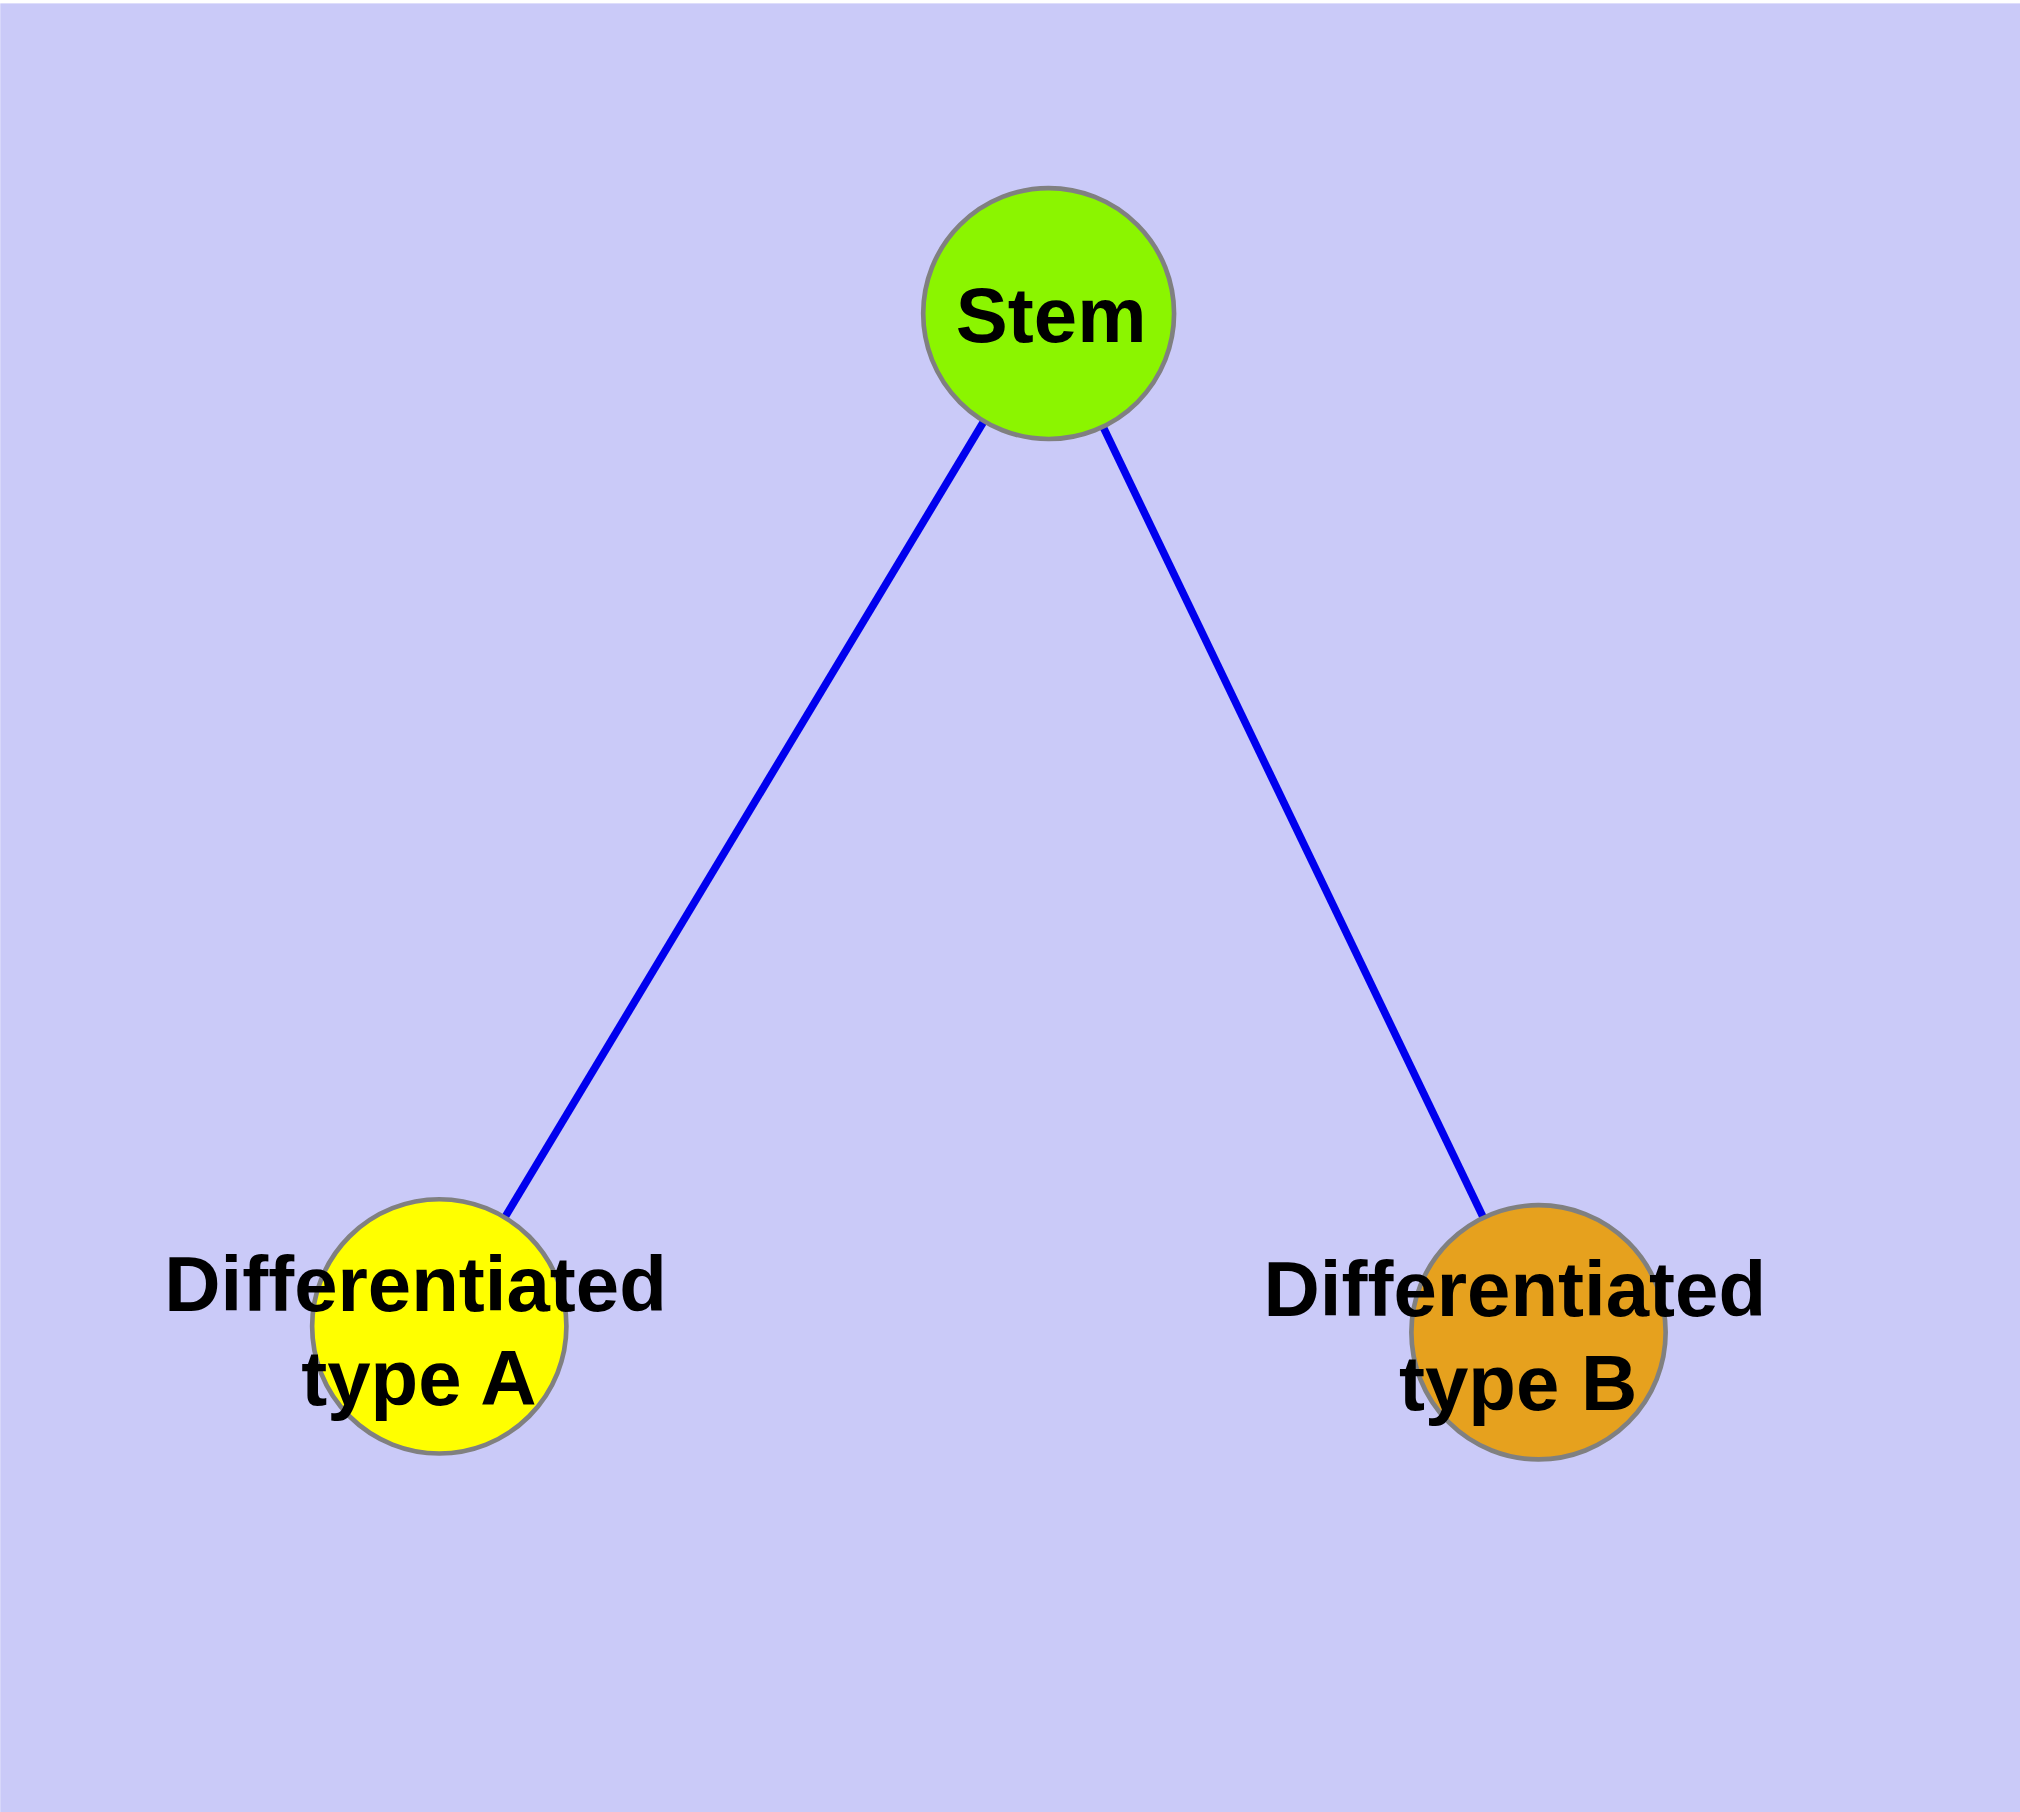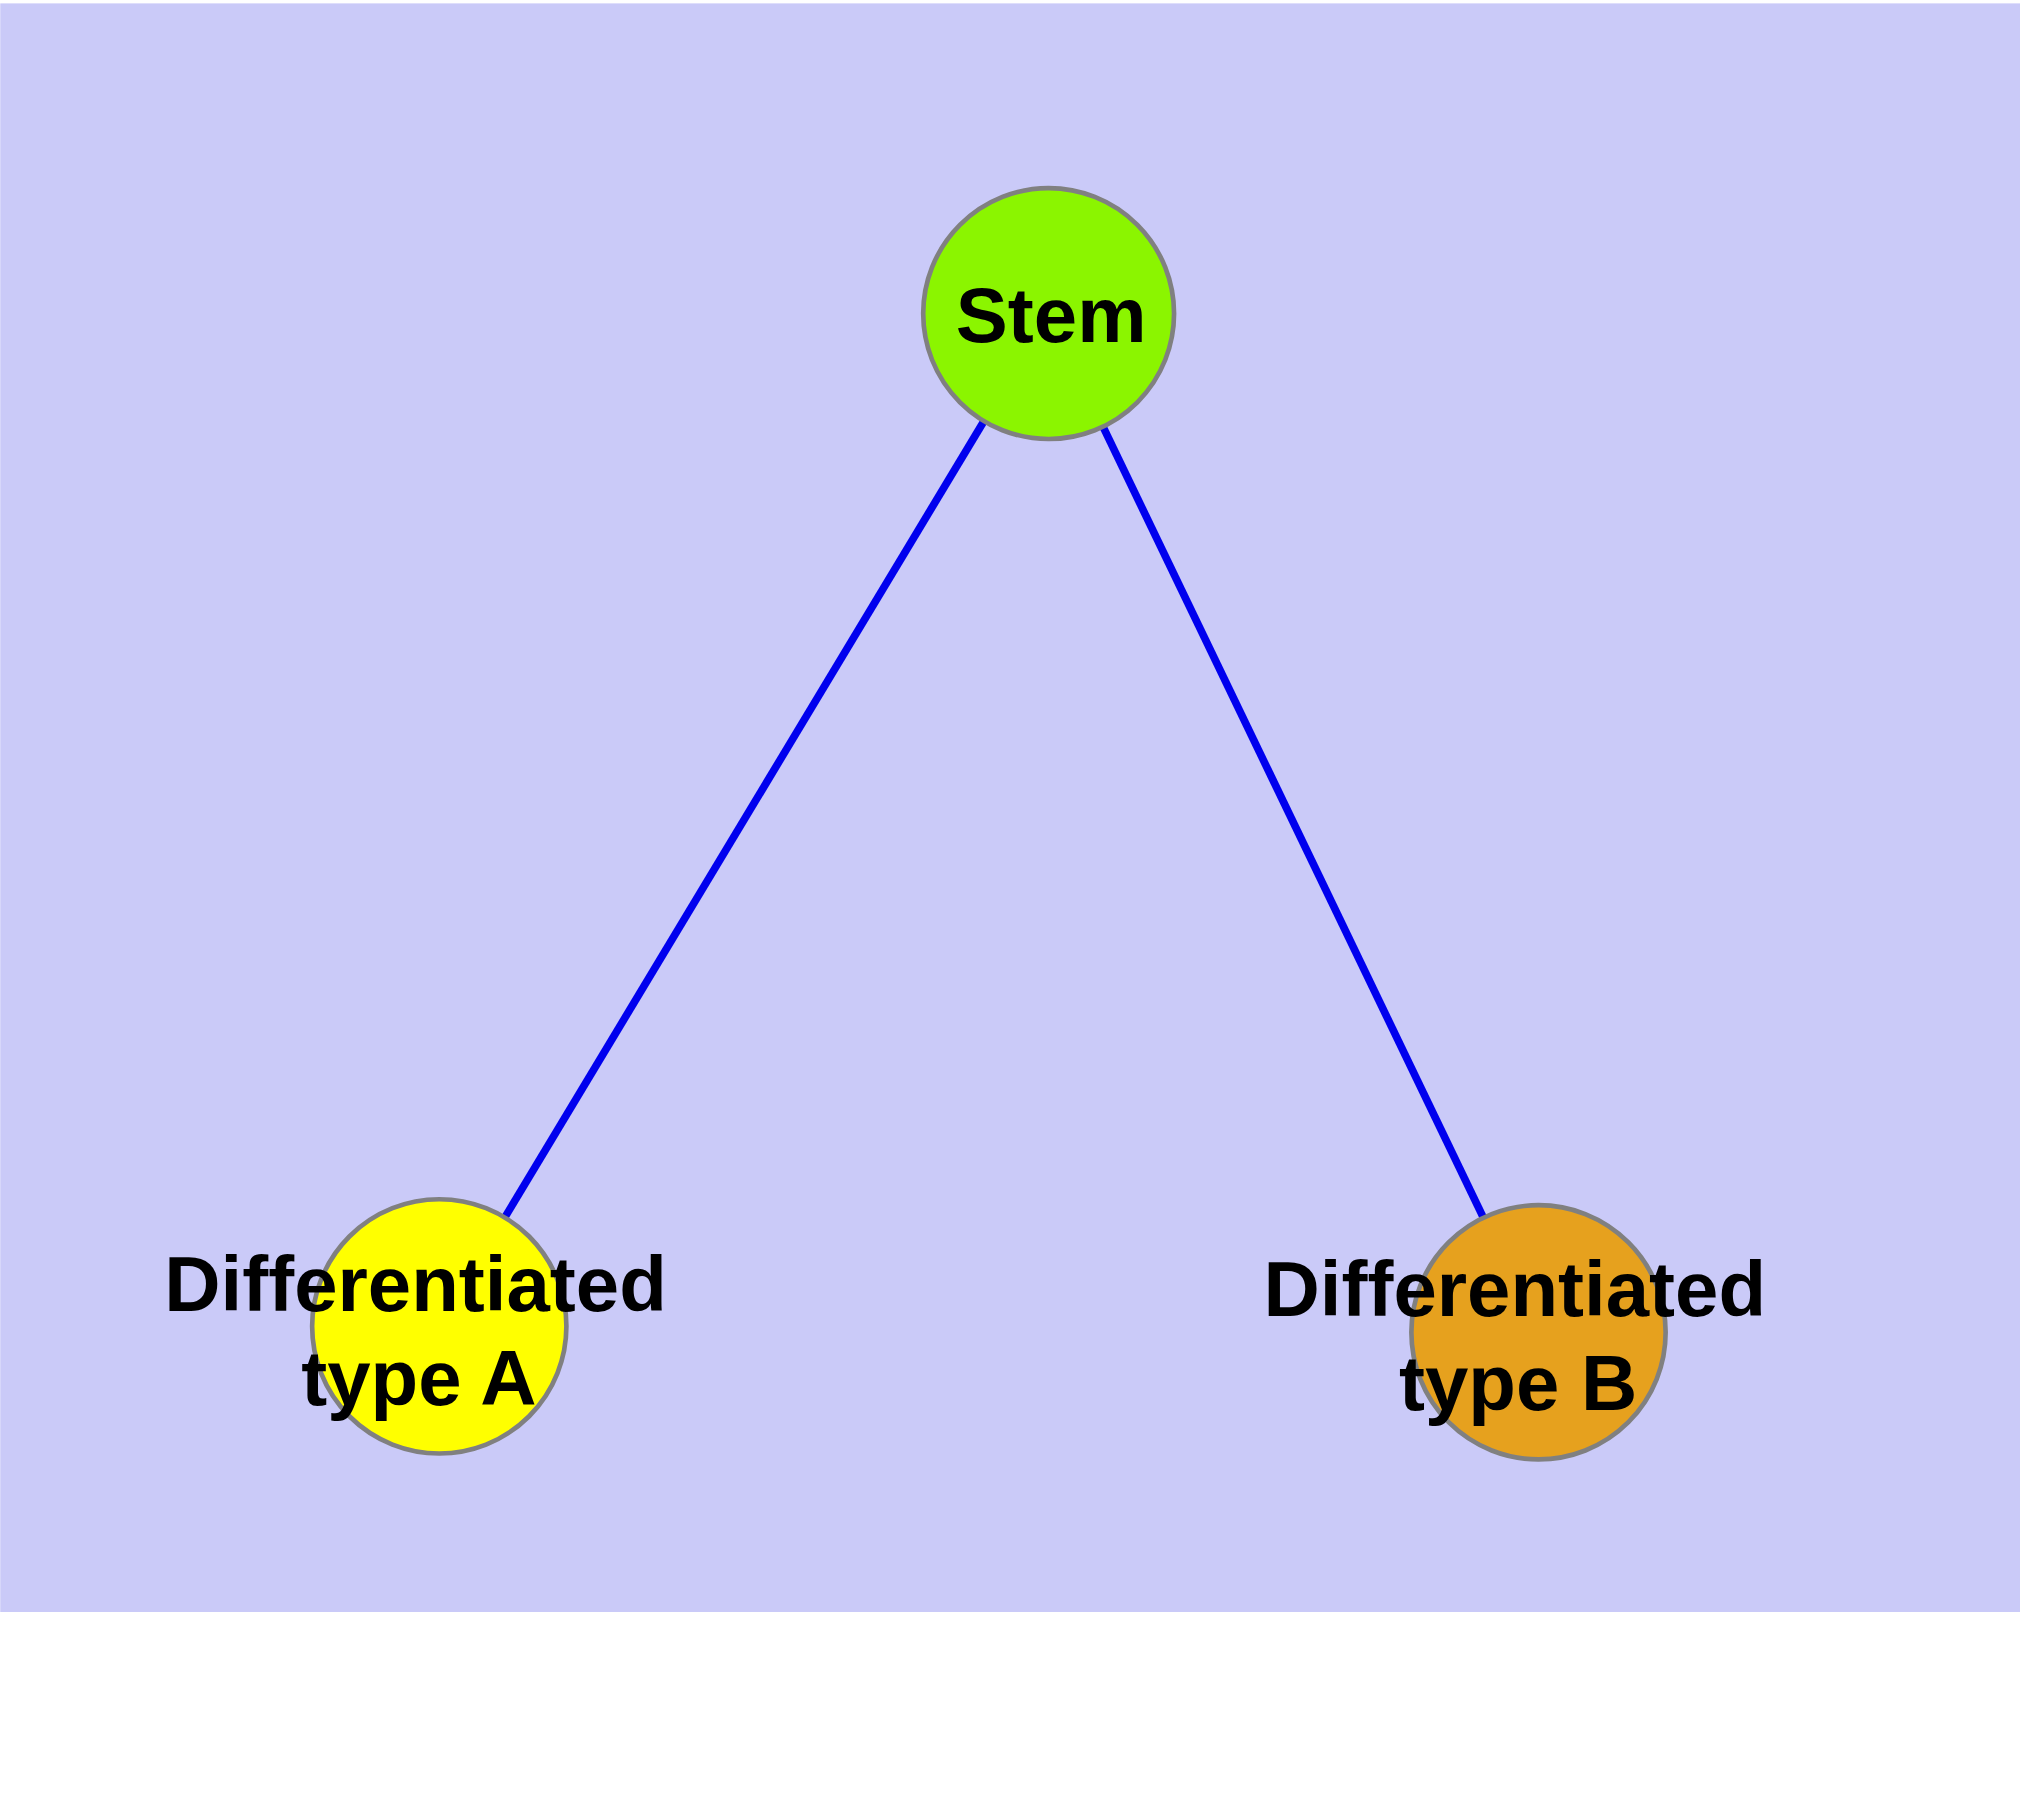--- a/index.html
+++ b/index.html
@@ -3,21 +3,21 @@
 <meta charset="utf-8">
 <style>
   html, body {
     margin: 0;
     padding: 0;
     background: #FFFFFF;
   }
   .canvas {
     position: relative;
     width: 2021px;
-    height: 1612px;
+    height: 1812px;
     overflow: hidden;
   }
   .canvas svg {
     display: block;
     width: 2021px;
     height: 1812px;
   }
   svg text {
     font-family: "Liberation Sans", sans-serif;
     font-weight: bold;

